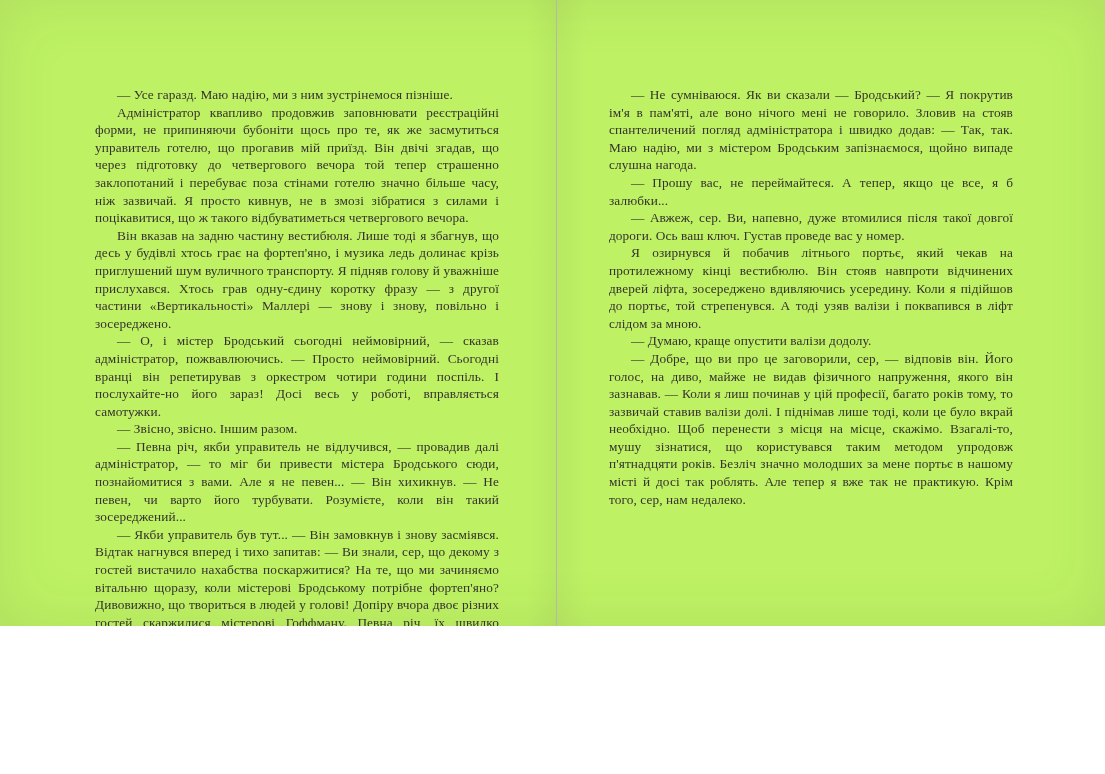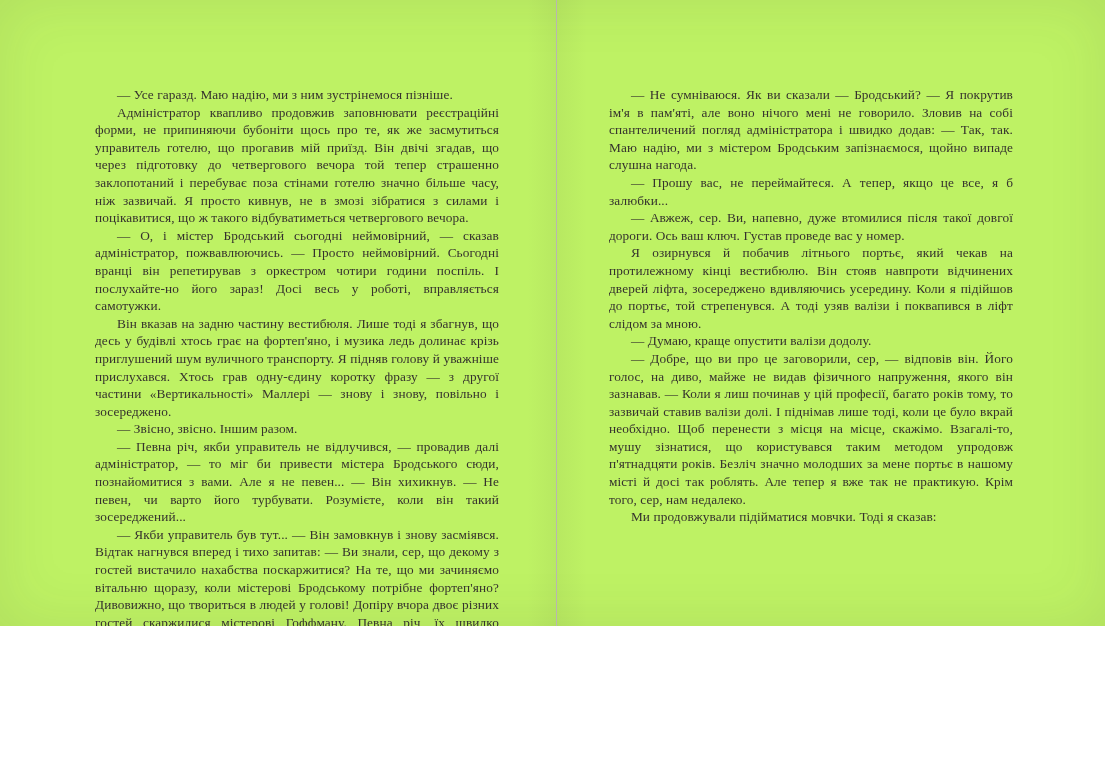--- a/index.html
+++ b/index.html
@@ -51,35 +51,34 @@
   .page-number.right { left: 609px; }
 </style>
 </head>
 <body>
 
 <div class="spread">
 
   <div class="text-block left">
     <p>— Усе гаразд. Маю надію, ми з ним зустрінемося пізніше.</p>
     <p>Адміністратор квапливо продовжив заповнювати реєстраційні форми, не припиняючи бубоніти щось про те, як же засмутиться управитель готелю, що прогавив мій приїзд. Він двічі згадав, що через підготовку до четвергового вечора той тепер страшенно заклопотаний і перебуває поза стінами готелю значно більше часу, ніж зазвичай. Я просто кивнув, не в змозі зібратися з силами і поцікавитися, що ж такого відбуватиметься четвергового вечора.</p>
+    <p>Він вказав на задню частину вестибюля. Лише тоді я збагнув, що десь у будівлі хтось грає на фортеп'яно, і музика ледь долинає крізь приглушений шум вуличного транспорту. Я підняв голову й уважніше прислухався. Хтось грав одну-єдину коротку фразу — з другої частини «Вертикальності» Маллері — знову і знову, повільно і зосереджено.</p>
     <p>— О, і містер Бродський сьогодні неймовірний, — сказав адміністратор, пожвавлюючись. — Просто неймовірний. Сьогодні вранці він репетирував з оркестром чотири години поспіль. І послухайте-но його зараз! Досі весь у роботі, вправляється самотужки.</p>
-    <p>Він вказав на задню частину вестибюля. Лише тоді я збагнув, що десь у будівлі хтось грає на фортеп'яно, і музика ледь долинає крізь приглушений шум вуличного транспорту. Я підняв голову й уважніше прислухався. Хтось грав одну-єдину коротку фразу — з другої частини «Вертикальності» Маллері — знову і знову, повільно і зосереджено.</p>
     <p>— Звісно, звісно. Іншим разом.</p>
     <p>— Певна річ, якби управитель не відлучився, — провадив далі адміністратор, — то міг би привести містера Бродського сюди, познайомитися з вами. Але я не певен... — Він хихикнув. — Не певен, чи варто його турбувати. Розумієте, коли він такий зосереджений...</p>
     <p>— Якби управитель був тут... — Він замовкнув і знову засміявся. Відтак нагнувся вперед і тихо запитав: — Ви знали, сер, що декому з гостей вистачило нахабства поскаржитися? На те, що ми зачиняємо вітальню щоразу, коли містерові Бродському потрібне фортеп'яно? Дивовижно, що твориться в людей у голові! Допіру вчора двоє різних гостей скаржилися містерові Гоффману. Певна річ, їх швидко поставили на місце.</p>
   </div>
   <div class="page-number left">10</div>
 
   <div class="gutter-shade"></div>
   <div class="divider"></div>
 
   <div class="text-block right">
-    <p>— Не сумніваюся. Як ви сказали — Бродський? — Я покрутив ім'я в пам'яті, але воно нічого мені не говорило. Зловив на собі спантеличений погляд адміністратора і швидко додав: — Так, так. Маю надію, ми з містером Бродським запізнаємося, щойно випаде слушна нагода.</p>
+    <p>— Не сумніваюся. Як ви сказали — Бродський? — Я покрутив ім'я в пам'яті, але воно нічого мені не говорило. Зловив на стояв спантеличений погляд адміністратора і швидко додав: — Так, так. Маю надію, ми з містером Бродським запізнаємося, щойно випаде слушна нагода.</p>
     <p>— Прошу вас, не переймайтеся. А тепер, якщо це все, я б залюбки...</p>
     <p>— Авжеж, сер. Ви, напевно, дуже втомилися після такої довгої дороги. Ось ваш ключ. Густав проведе вас у номер.</p>
     <p>Я озирнувся й побачив літнього портьє, який чекав на протилежному кінці вестибюлю. Він стояв навпроти відчинених дверей ліфта, зосереджено вдивляючись усередину. Коли я підійшов до портьє, той стрепенувся. А тоді узяв валізи і поквапився в ліфт слідом за мною.</p>
     <p>— Думаю, краще опустити валізи додолу.</p>
     <p>— Добре, що ви про це заговорили, сер, — відповів він. Його голос, на диво, майже не видав фізичного напруження, якого він зазнавав. — Коли я лиш починав у цій професії, багато років тому, то зазвичай ставив валізи долі. І піднімав лише тоді, коли це було вкрай необхідно. Щоб перенести з місця на місце, скажімо. Взагалі-то, мушу зізнатися, що користувався таким методом упродовж п'ятнадцяти років. Безліч значно молодших за мене портьє в нашому місті й досі так роблять. Але тепер я вже так не практикую. Крім того, сер, нам недалеко.</p>
-    <p>Ми продовжували підійматися мовчки. Тоді я сказав:</p>
   </div>
   <div class="page-number right">7</div>
 
 </div>
 
 </body></html>

